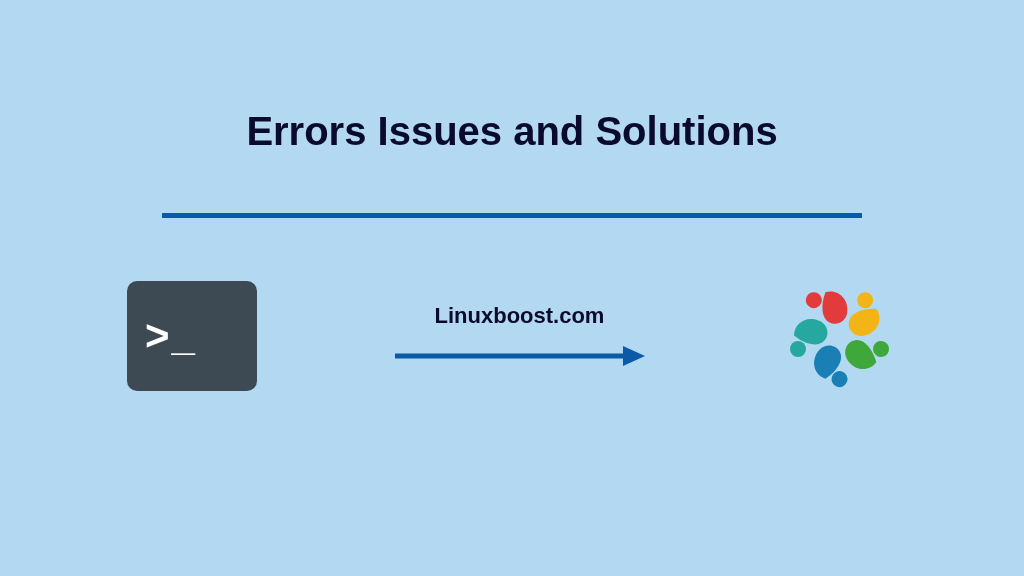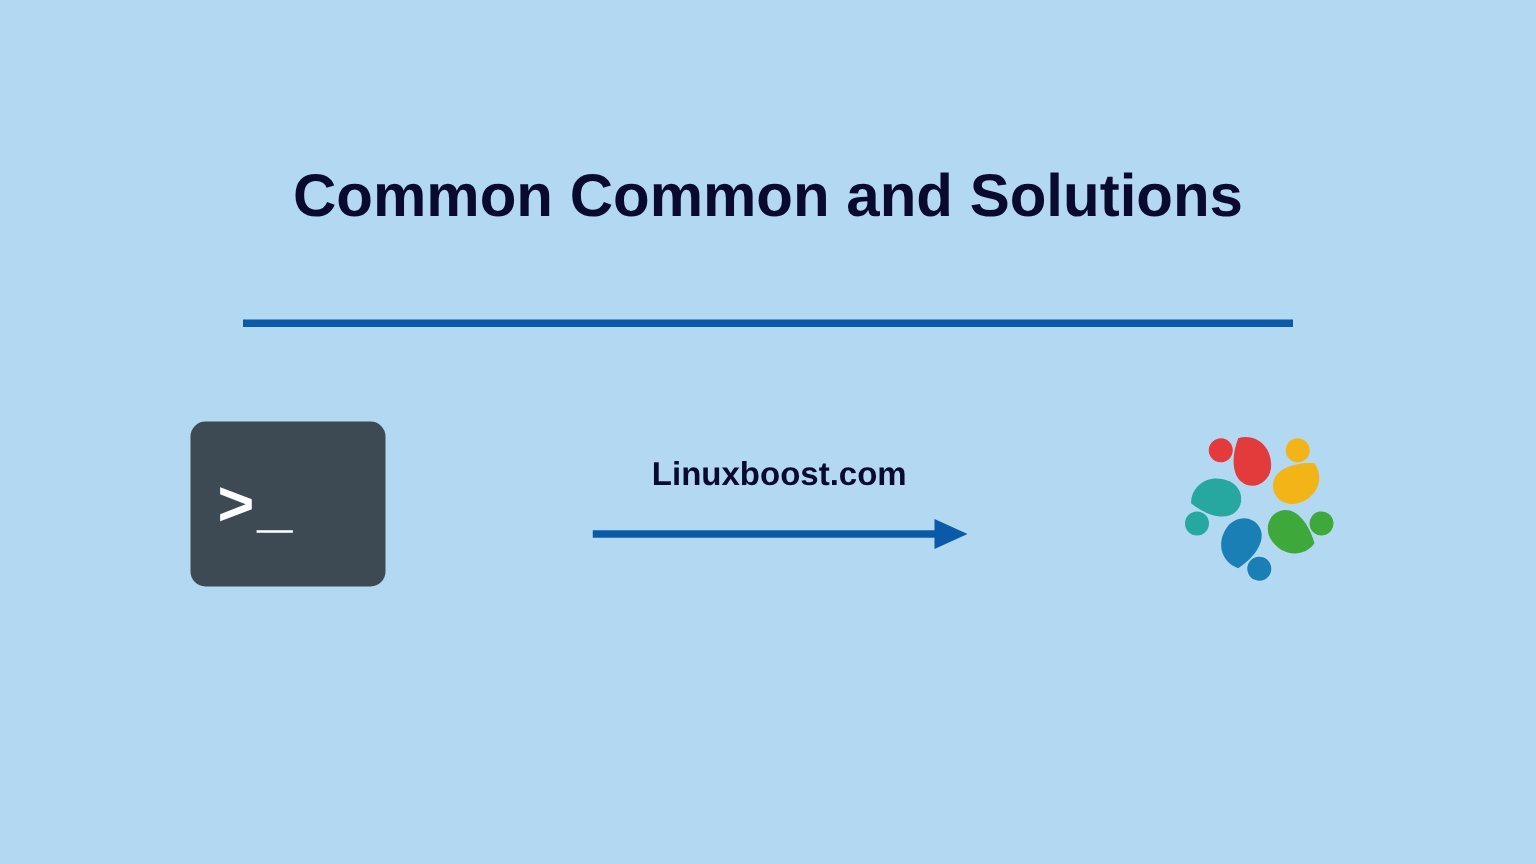--- a/index.html
+++ b/index.html
@@ -74,21 +74,21 @@
       width: 115px;
       height: 115px;
       position: relative;
     }
   </style>
 </head>
 <body>
 
 <div class="title">
   <br>
-  <span>Common Common and Solutions</span>
+  <span>Errors Issues and Solutions</span>
 </div>
 
 <div class="divider"></div>
 
 <div class="content-row">
   <div class="terminal-icon">
     <span class="terminal-prompt">&gt;_</span>
   </div>
 
   <div class="center-section">

